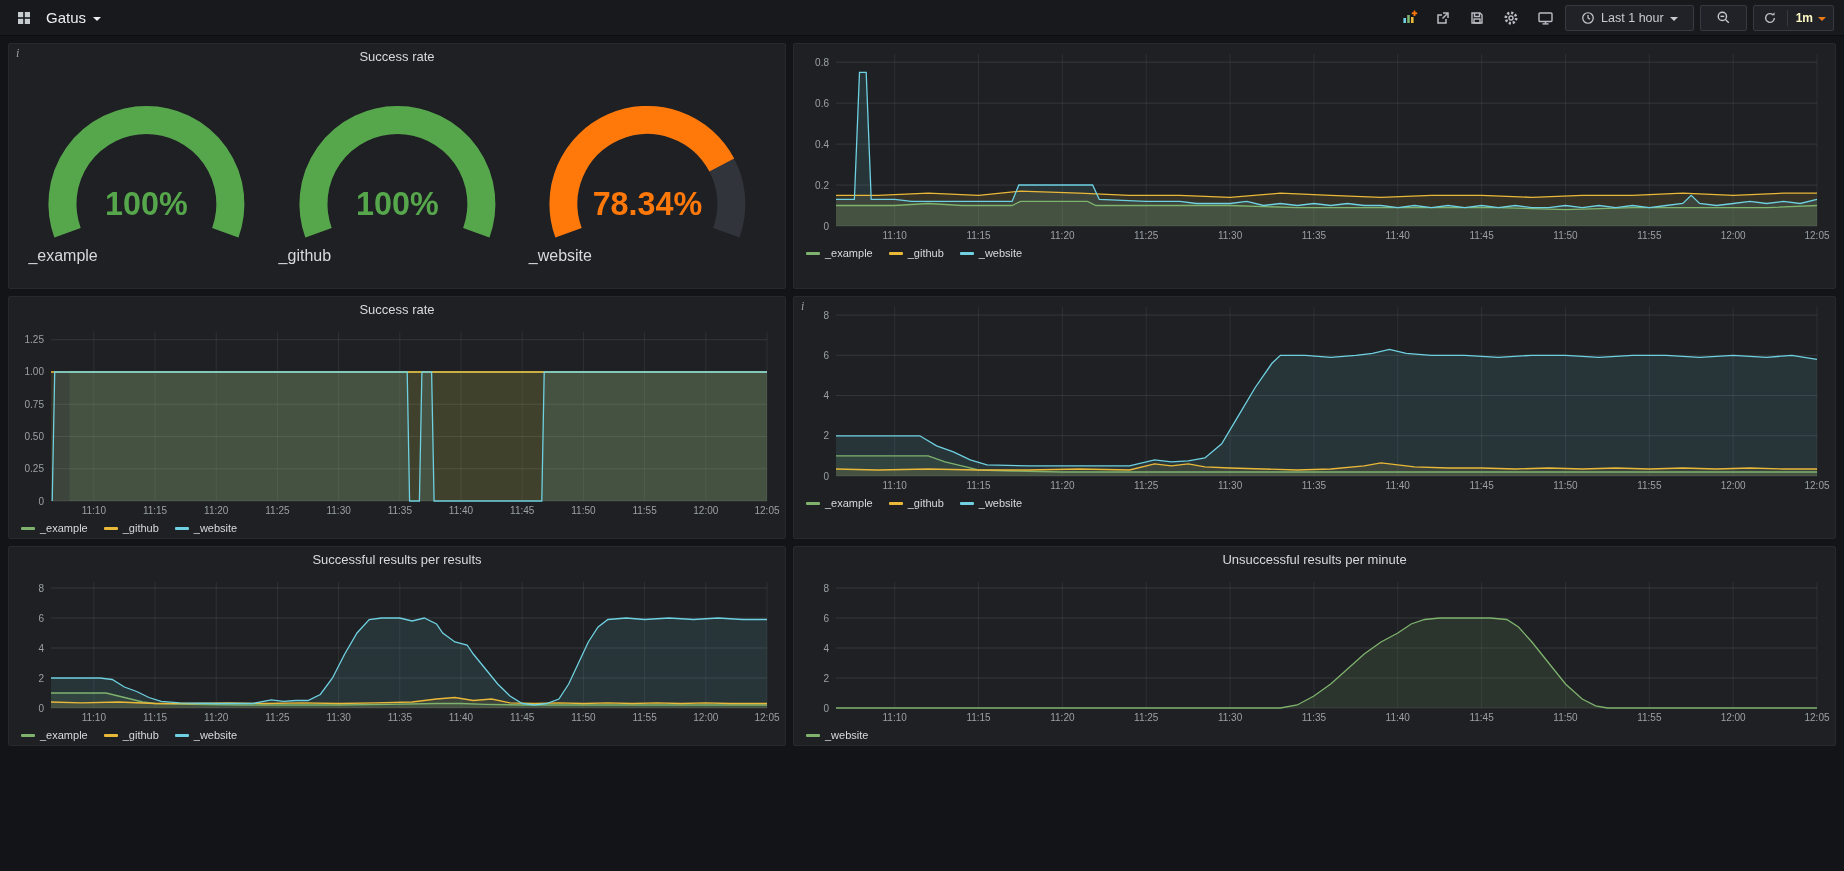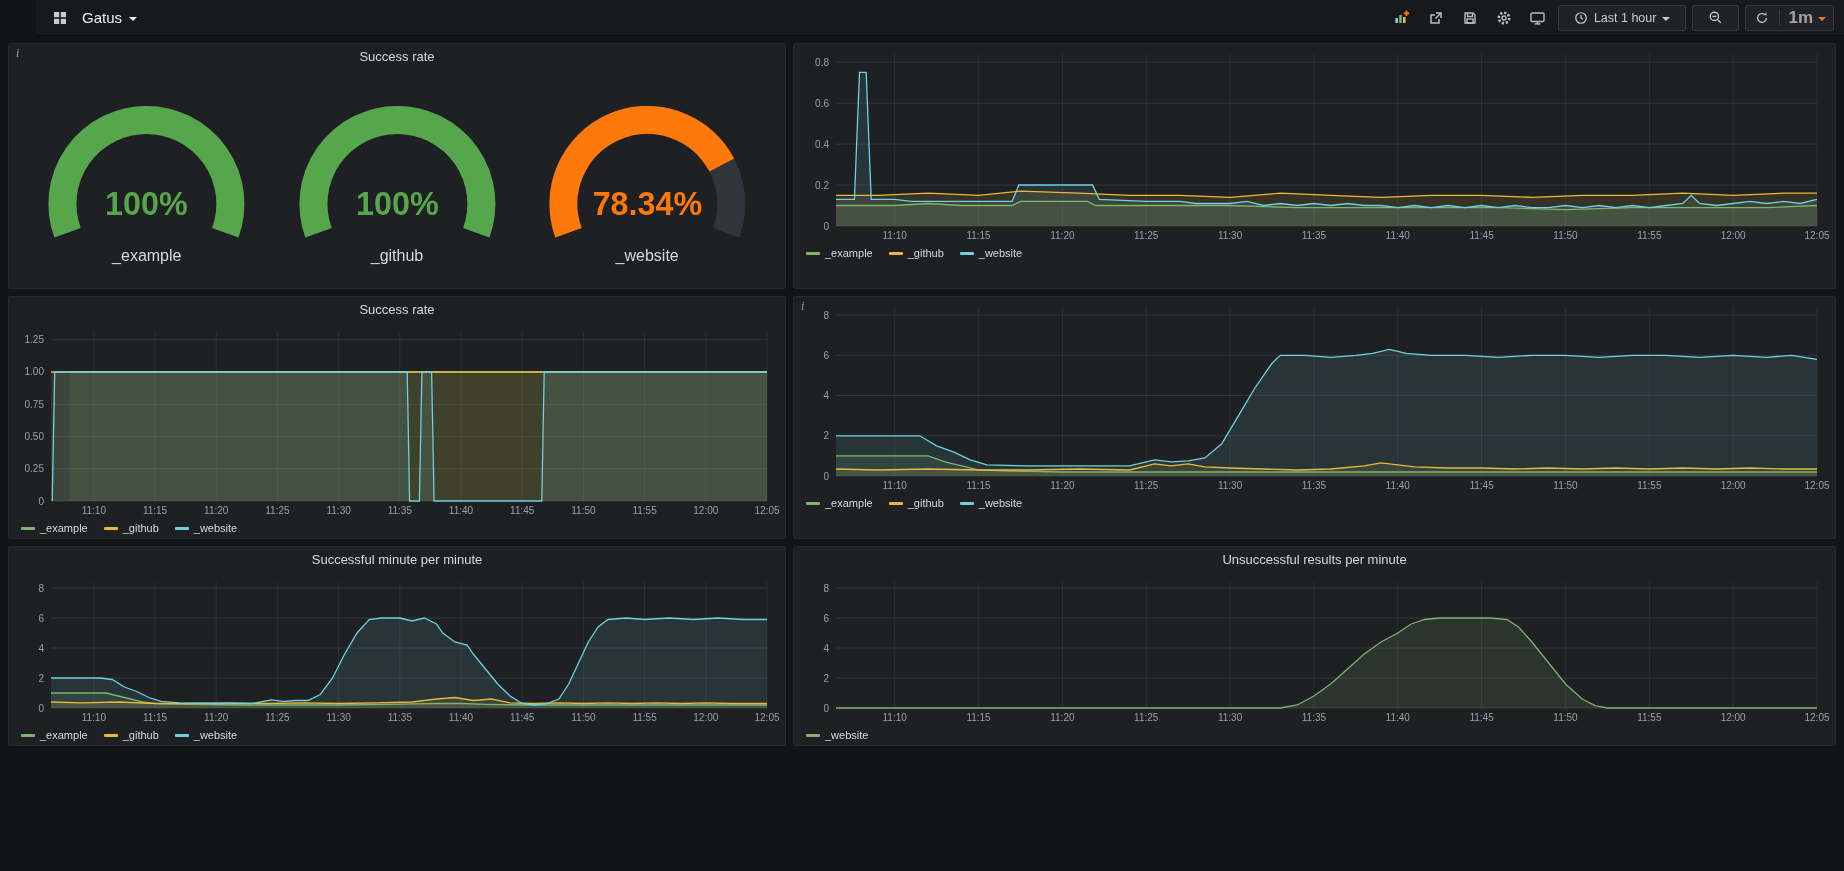--- a/index.html
+++ b/index.html
@@ -7,21 +7,21 @@
   body {
     width:1844px; height:871px; overflow:hidden;
     background:#131417;
     font-family:"Liberation Sans", sans-serif;
     color:#d8d9da;
   }
   
   .navbar {
     height:36px; background:#17191d;
     display:flex; align-items:center; justify-content:space-between;
-    padding:0 10px; border-bottom:1px solid #0c0d0f;margin-left:36px;
+    padding:0 10px; border-bottom:1px solid #0c0d0f;
   }
   .nav-left { display:flex; align-items:center; gap:8px; }
   .nav-right { display:flex; align-items:center; gap:6px; }
   .icon-btn {
     background:transparent; border:none; color:#b9bcc2;
     width:28px; height:26px; display:flex; align-items:center; justify-content:center;
     cursor:pointer; padding:0; border-radius:2px;
   }
   .dash-title {
     color:#eceef0; font-size:15px; display:flex; align-items:center; gap:7px; cursor:pointer;
@@ -29,21 +29,21 @@
   .caret {
     display:inline-block; width:0; height:0;
     border-left:4px solid transparent; border-right:4px solid transparent;
     border-top:4px solid currentColor; margin-top:2px;
   }
   .boxed-btn {
     background:#202227; border:1px solid #36393f; color:#c7ccd1;
     height:26px; display:flex; align-items:center; gap:6px;
     padding:0 15px; font-size:12.5px; cursor:pointer; border-radius:2px;
   }
-  .interval-text { color:#a3a3a3; font-weight:bold; font-size:17px; }
+  .interval-text { color:#fef9c3; font-weight:bold; font-size:12px; }
   .caret-orange { color:#eb7b18; }
   .group-divider { width:1px; height:16px; background:#36393f; margin:0 2px; }
 
   
   .dashboard {
     padding:7px 8px; display:grid;
     grid-template-columns:778px 1fr;
     grid-template-rows:246px 243px 200px;
     gap:7px;
   }
@@ -66,21 +66,21 @@
   
   .legend {
     height:20px; display:flex; align-items:center; gap:16px;
     padding-left:12px; font-size:11px; color:#d8d9da;
   }
   .legend-item { display:flex; align-items:center; gap:5px; cursor:pointer; }
   .swatch { width:14px; height:3px; border-radius:1px; display:inline-block; }
 
   
   .gauge-row { display:flex; height:100%; align-items:center; justify-content:space-evenly; padding:0 6px; }
-  .gauge { width:31%; text-align:center; }
+  .gauge { width:31%; text-align:left; }
   .gauge svg { width:100%; height:auto; }
   .gauge-label { font-size:16px; color:#d8d9da; margin-top:-4px; }
 </style>
 </head>
 <body>
 
 <header class="navbar">
   <div class="nav-left">
     <button class="icon-btn">
       <svg width="16" height="16" viewBox="0 0 16 16">
@@ -388,21 +388,21 @@
           <span class="legend-item">
             <span class="swatch" style="background: rgb(110, 208, 224);"></span>
             <span>_website</span>
           </span>
         </div>
       </div>
   </section>
 
   <section class="panel">
     <div class="panel-header">
-      <span>Successful minute per minute</span>
+      <span>Successful results per results</span>
     </div>
     <div class="panel-body">
         <svg width="776" height="153">
           <line x1="84.83760683760684" y1="10" x2="84.83760683760684" y2="136" stroke="rgba(255,255,255,0.07)" stroke-width="1"></line>
           <text x="84.83760683760684" y="149" text-anchor="middle" fill="#9aa0a6" font-size="10">11:10</text>
           <line x1="146.03418803418805" y1="10" x2="146.03418803418805" y2="136" stroke="rgba(255,255,255,0.07)" stroke-width="1"></line>
           <text x="146.03418803418805" y="149" text-anchor="middle" fill="#9aa0a6" font-size="10">11:15</text>
           <line x1="207.23076923076923" y1="10" x2="207.23076923076923" y2="136" stroke="rgba(255,255,255,0.07)" stroke-width="1"></line>
           <text x="207.23076923076923" y="149" text-anchor="middle" fill="#9aa0a6" font-size="10">11:20</text>
           <line x1="268.4273504273504" y1="10" x2="268.4273504273504" y2="136" stroke="rgba(255,255,255,0.07)" stroke-width="1"></line>

